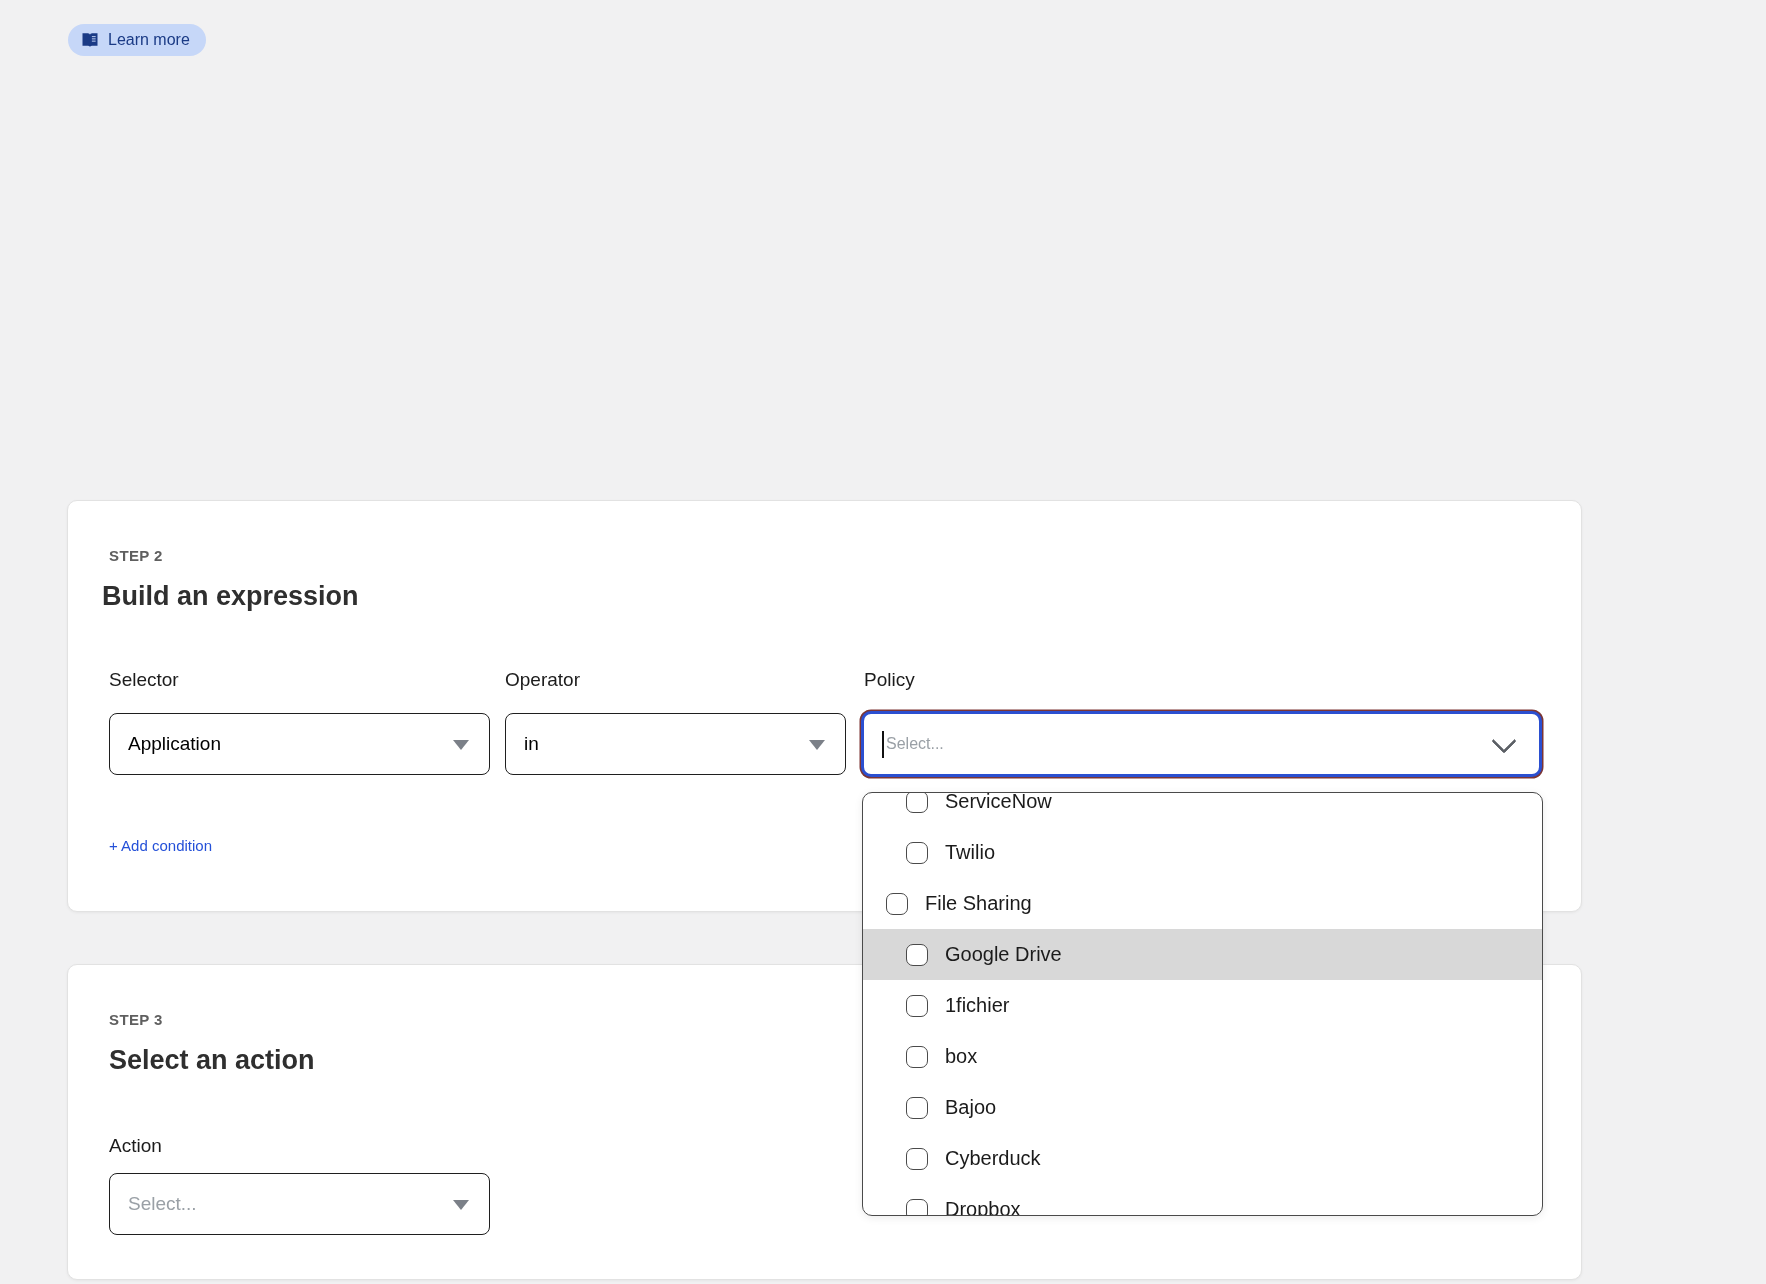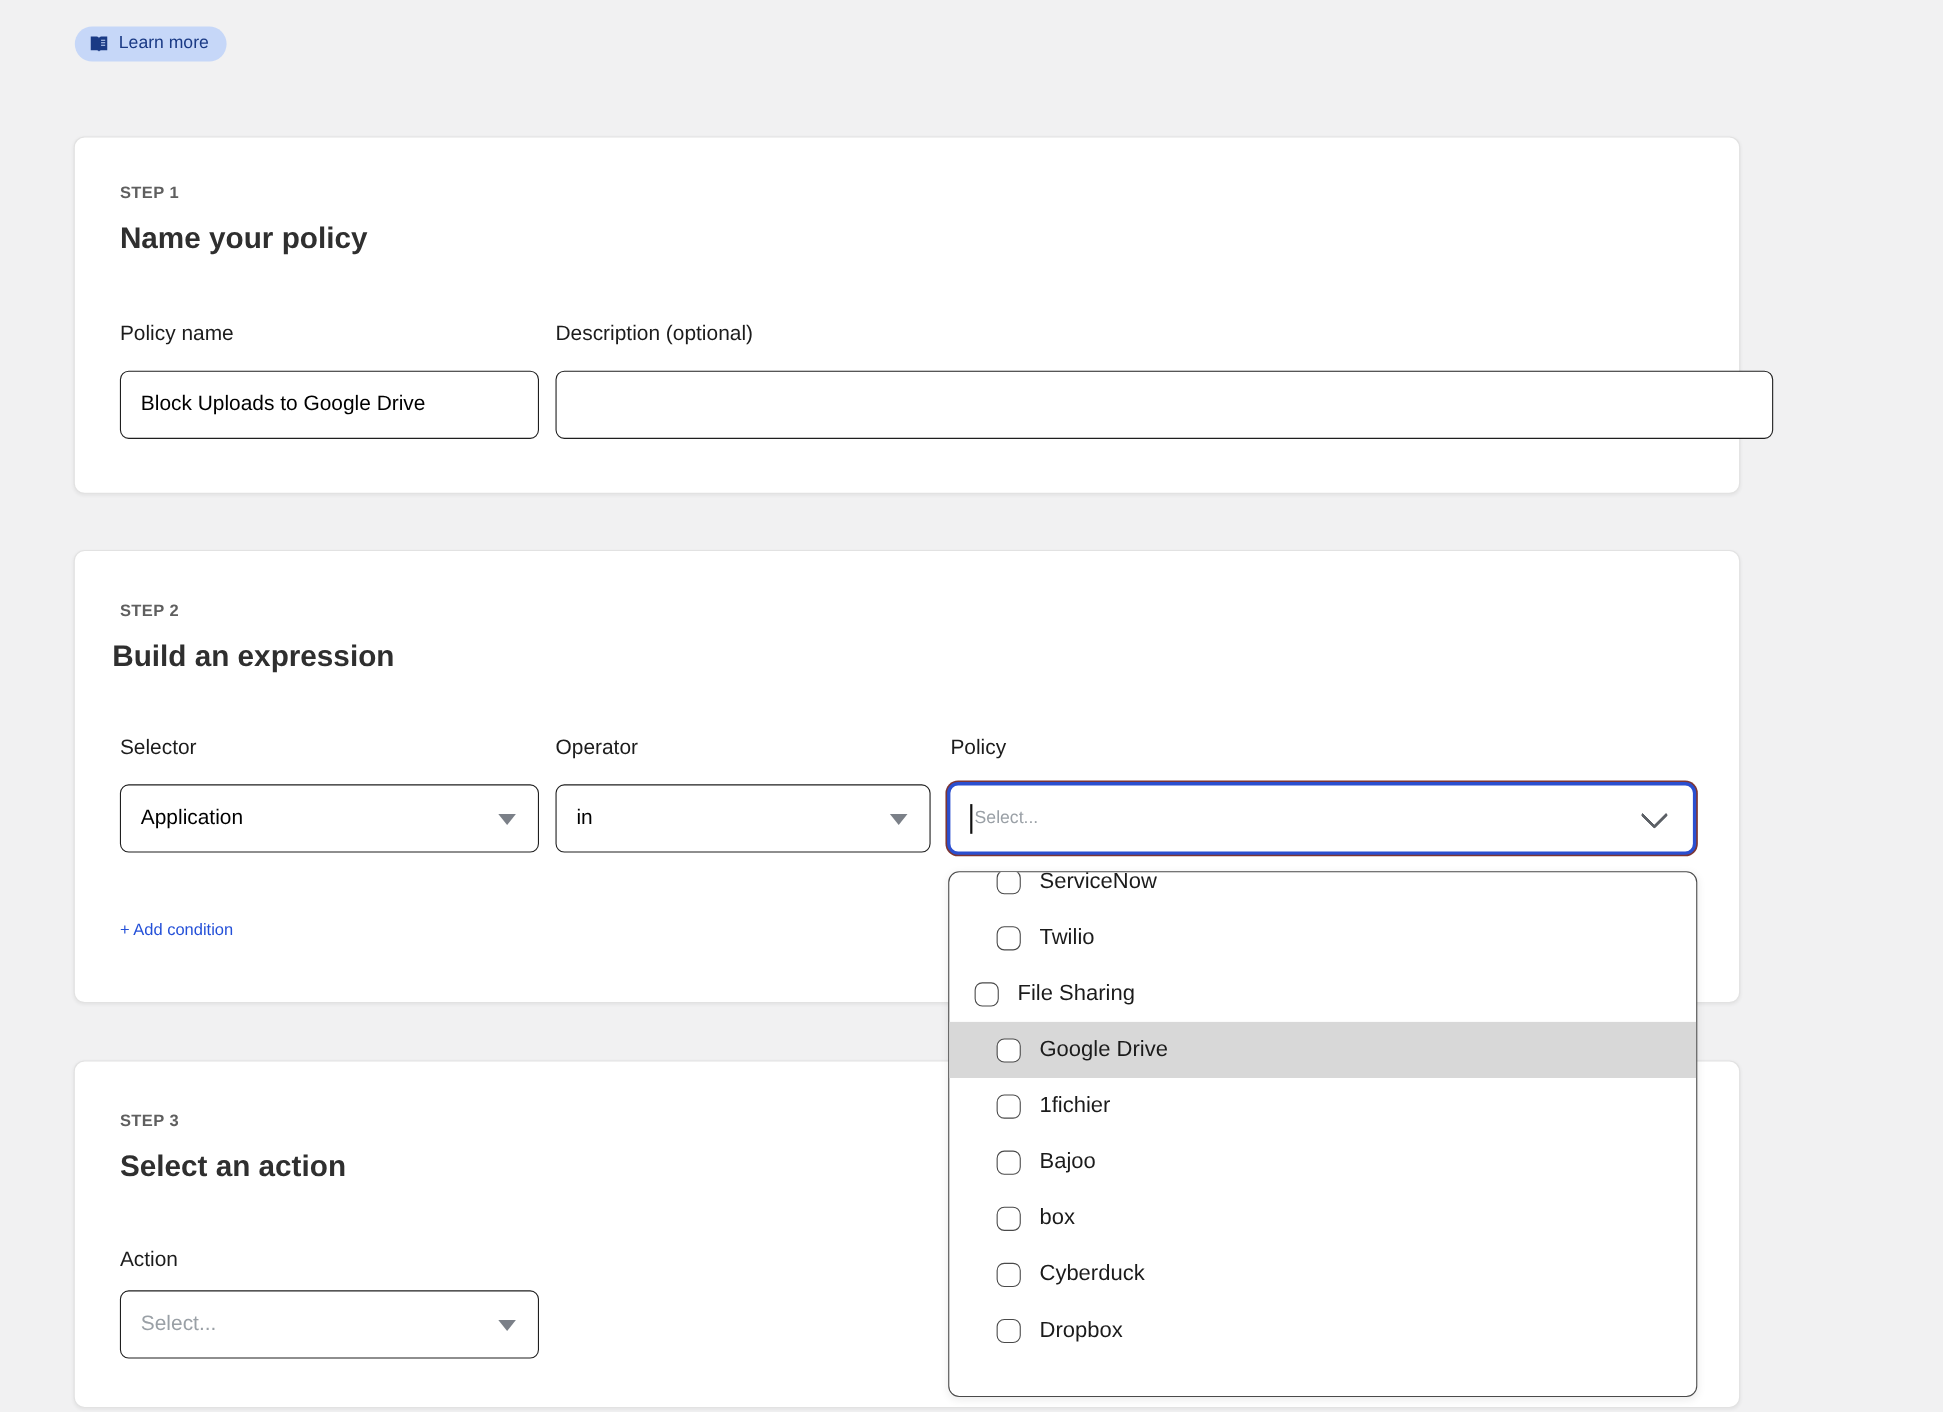--- a/index.html
+++ b/index.html
@@ -35,21 +35,21 @@
         border-radius:10px;box-sizing:border-box;box-shadow:0 0 0 1.5px #7c3534;display:flex;align-items:center;
         padding:0 18px;cursor:text;}
   .caret-bar{width:2px;height:27px;background:#111;margin-right:2px;}
   .value-select .chev{position:absolute;right:26px;top:50%;width:15px;height:15px;margin-top:-12px;
         border-right:3.2px solid #5c6066;border-bottom:3.2px solid #5c6066;transform:rotate(45deg);
         border-radius:2px;}
 
   .add-link{position:absolute;font-size:15px;color:var(--link,#2450d8);cursor:pointer;text-decoration:none;text-align:center;}
 
   
-  .dropdown{position:absolute;left:862px;top:792px;width:681px;height:478px;background:#fff;
+  .dropdown{position:absolute;left:862px;top:792px;width:681px;height:424px;background:#fff;
         border:1.6px solid #4a4a4a;border-radius:10px;overflow:hidden;z-index:10;box-sizing:border-box;
         box-shadow:0 2px 8px rgba(0,0,0,.08);}
   .dd-list{margin-top:-17px;}
   .dd-row{height:51px;display:flex;align-items:center;gap:17px;padding-left:43px;cursor:pointer;}
   .dd-row.group{padding-left:23px;}
   .dd-row.highlighted{background:var(--highlight,#d8d8d8);}
   .cbx{width:22px;height:22px;box-sizing:border-box;border:1.7px solid #4a4a4a;border-radius:7px;
         background:#fff;flex:0 0 auto;}
   .dd-label{font-size:20px;color:#1b1b1b;white-space:nowrap;}
 </style>
@@ -62,28 +62,20 @@
     <span style="display:flex;">
       <svg width="18" height="16" viewBox="0 0 24 20">
         <path fill="#1a3a85" d="M2 1h7.2c1.5 0 2.8 1 2.8 2.4V19c-.6-.9-1.6-1.4-2.8-1.4H2V1z"></path>
         <path fill="#1a3a85" d="M22 1h-7.2C13.3 1 12 2 12 3.4V19c.6-.9 1.6-1.4 2.8-1.4H22V1z"></path>
         <path stroke="#c6d7f8" stroke-width="1.3" d="M14.5 5.5h5M14.5 8.5h5M14.5 11.5h5"></path>
       </svg>
     </span>
     <span>Learn more</span>
   </button>
 
-  <div class="card card1">
-    <span class="step-label" style="left:41px;top:42px;">STEP 1</span>
-    <span class="card-title" style="left:41px;top:76px;">Name your policy</span>
-    <span class="field-label" style="left:41px;top:168px;">Policy name</span>
-    <span class="field-label" style="left:437px;top:168px;">Description (optional)</span>
-    <input class="tbox" style="left: 41px; top: 212px; width: 381px;" type="text" value="Block Uploads to Google Drive">
-    <input class="tbox" style="left: 437px; top: 212px; width: 1107px;" type="text" value="">
-  </div>
 
   <div class="card card2">
     <span class="step-label" style="left:41px;top:46px;">STEP 2</span>
     <span class="card-title" style="left:34px;top:80px;">Build an expression</span>
 
     <span class="field-label" style="left:41px;top:168px;">Selector</span>
     <span class="field-label" style="left:437px;top:168px;">Operator</span>
     <span class="field-label" style="left:796px;top:168px;">Policy</span>
 
     <div class="tbox selbox" style="left:41px;top:212px;width:381px;">
@@ -131,25 +123,25 @@
         <div class="dd-row highlighted">
           <span class="cbx"></span>
           <span class="dd-label">Google Drive</span>
         </div>
         <div class="dd-row">
           <span class="cbx"></span>
           <span class="dd-label">1fichier</span>
         </div>
         <div class="dd-row">
           <span class="cbx"></span>
-          <span class="dd-label">Bajoo</span>
+          <span class="dd-label">box</span>
         </div>
         <div class="dd-row">
           <span class="cbx"></span>
-          <span class="dd-label">box</span>
+          <span class="dd-label">Bajoo</span>
         </div>
         <div class="dd-row">
           <span class="cbx"></span>
           <span class="dd-label">Cyberduck</span>
         </div>
         <div class="dd-row">
           <span class="cbx"></span>
           <span class="dd-label">Dropbox</span>
         </div>
       </div>

